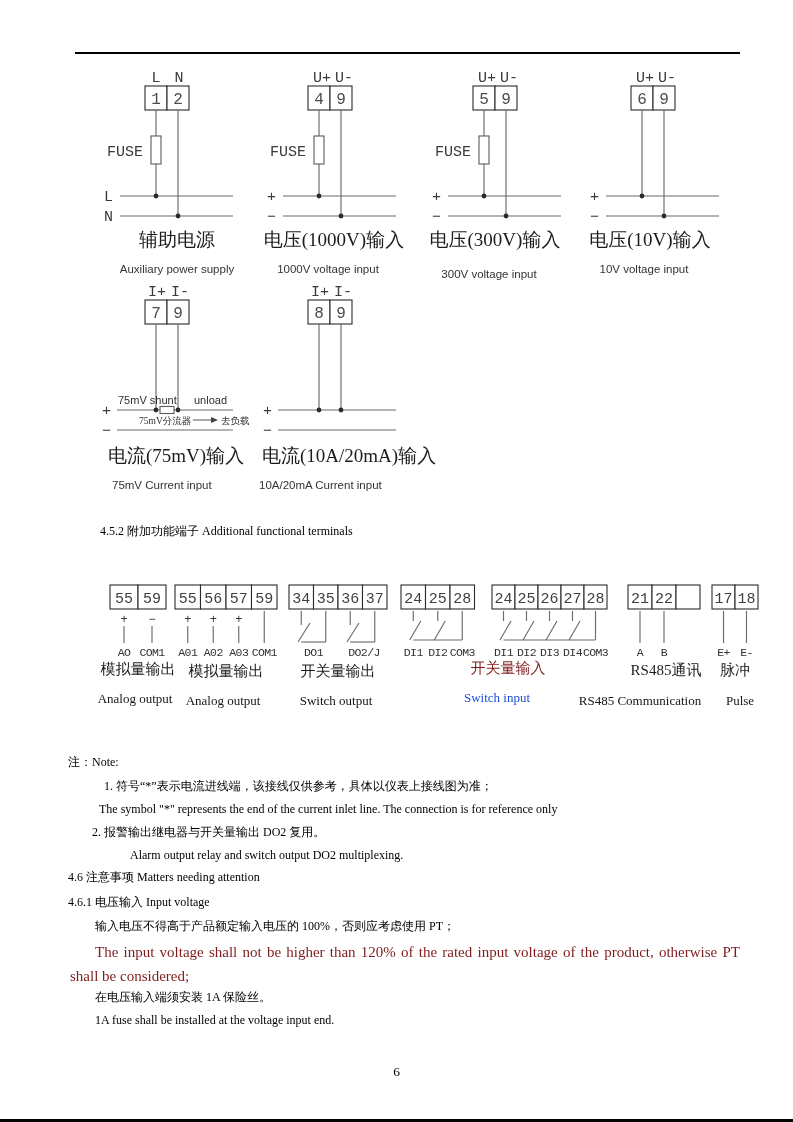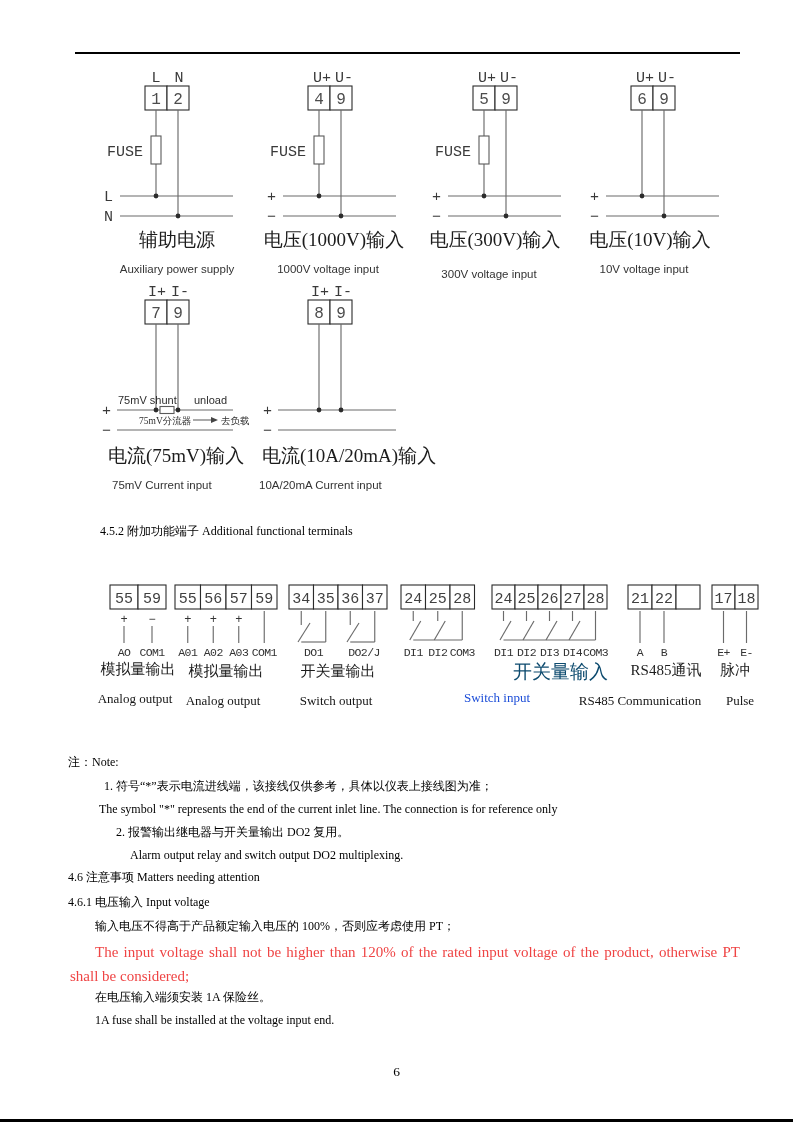--- a/index.html
+++ b/index.html
@@ -18,23 +18,23 @@
   .snum{font-family:"Liberation Mono",monospace;font-size:15px;fill:#3f3f3f}
   .pin{font-family:"Liberation Mono",monospace;font-size:11.5px;letter-spacing:-0.6px;fill:#333}
   .sign{font-family:"Liberation Mono",monospace;font-size:12px;fill:#333}
   .zhbig{font-size:19px;fill:#1c1c1c}
   .zhmid{font-size:15px;fill:#1c1c1c}
   .ensans{font-family:"Liberation Sans",sans-serif;font-size:11.5px;fill:#333}
   .enserif{font-size:13px;fill:#151515}
   .shuntsm{font-family:"Liberation Sans",sans-serif;font-size:11px;fill:#2e2e2e}
   .shuntxs{font-size:9.5px;fill:#2e2e2e}
   .txt{position:absolute;font-size:12px;line-height:20px;white-space:nowrap;color:#000}
-  .zhdiv{position:absolute;font-size:19px;color:#0c4a6e;white-space:nowrap;text-align:right}
+  .zhdiv{position:absolute;font-size:15px;color:#7f1d1d;white-space:nowrap;text-align:center}
   .endiv{position:absolute;font-size:13px;color:#1d4ed8;white-space:nowrap;text-align:center}
-  .justline{position:absolute;font-size:15px;line-height:23.5px;color:#ef4444;
+  .justline{position:absolute;font-size:15px;line-height:23.5px;color:#7f1d1d;
             text-align:justify;text-align-last:auto}
   .pagenum{position:absolute;left:0;width:793px;text-align:center;font-size:13.5px;color:#000}
 </style>
 </head>
 <body>
 
 <div class="page">
 
   <div class="rule" style="left:75px;top:52px;width:665px;height:2px"></div>
 
@@ -301,21 +301,21 @@
     <line x1="34.5" y1="26" x2="34.5" y2="58" class="wire"></line>
     <text x="11.5" y="71" class="pin" text-anchor="middle">E+</text>
     <text x="34.5" y="71" class="pin" text-anchor="middle">E-</text>
     <text x="23" y="90" class="zhmid" text-anchor="middle">脉冲</text>
     <text x="28" y="120" class="enserif" text-anchor="middle">Pulse</text>
   </svg>
 
   <div class="txt" style="left:68px;top:752px">注：Note:</div>
   <div class="txt" style="left:104px;top:776px">1. 符号“*”表示电流进线端，该接线仅供参考，具体以仪表上接线图为准；</div>
   <div class="txt" style="left:99px;top:799px">The symbol "*" represents the end of the current inlet line. The connection is for reference only</div>
-  <div class="txt" style="left:116px;top:822px">2. 报警输出继电器与开关量输出 DO2 复用。</div>
+  <div class="txt" style="left:92px;top:822px">2. 报警输出继电器与开关量输出 DO2 复用。</div>
   <div class="txt" style="left:130px;top:845px">Alarm output relay and switch output DO2 multiplexing.</div>
 
   <div class="txt" style="left:68px;top:867px">4.6 注意事项 Matters needing attention</div>
   <div class="txt" style="left:68px;top:892px">4.6.1 电压输入 Input voltage</div>
   <div class="txt" style="left:95px;top:916px">输入电压不得高于产品额定输入电压的 100%，否则应考虑使用 PT；</div>
   <div class="justline" style="left:70px;top:941px;width:670px;text-indent:25px">The input voltage shall not be higher than 120% of the rated input voltage of the product, otherwise PT shall be considered;</div>
   <div class="txt" style="left:95px;top:987px">在电压输入端须安装 1A 保险丝。</div>
   <div class="txt" style="left:95px;top:1010px">1A fuse shall be installed at the voltage input end.</div>
 
   <div class="pagenum" style="top:1064px">6</div>

